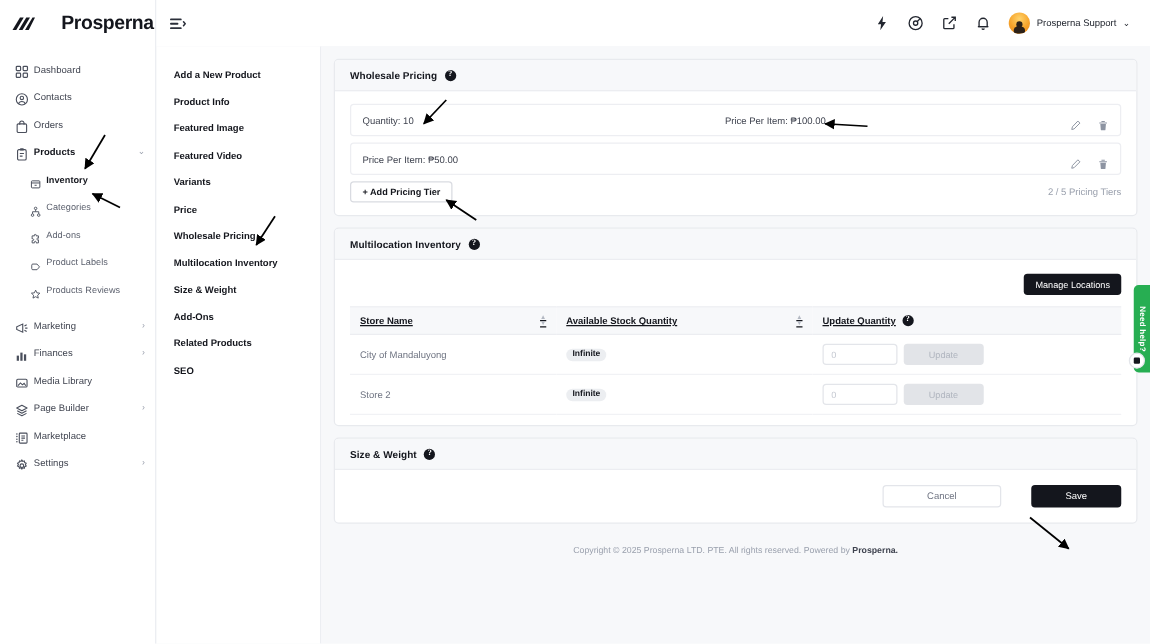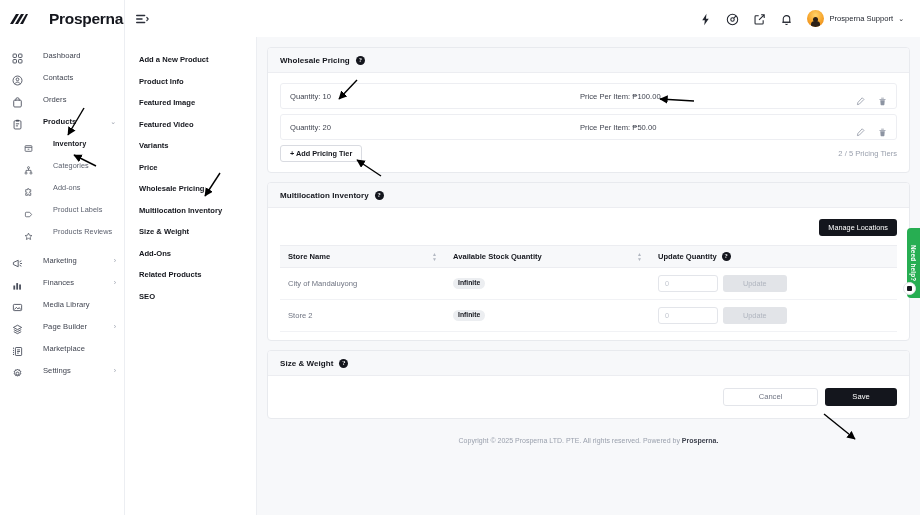--- a/index.html
+++ b/index.html
@@ -23,21 +23,21 @@
   }
   .logo-wrap {
     height: 37px; display: flex; align-items: center; padding-left: 9px; gap: 21px;
   }
   .logo-mark { display: block; }
   .logo-text {
     font-size: 15.5px; font-weight: 700; letter-spacing: -0.3px; color: #14161d;
   }
   .nav { padding-top: 7px; }
   .nav-item {
-    display: flex; align-items: center; gap: 20px;
+    display: flex; align-items: center; gap: 4px;
     height: 22px; padding-left: 12px; padding-right: 8px;
     margin-bottom: 0px; cursor: pointer; position: relative;
   }
   .nav-item .lbl {
     font-size: 7.6px; color: #3f434f; letter-spacing: 0.05px; white-space: nowrap;
   }
   .nav-item.active .lbl { color: #14161d; font-weight: 700; }
   .nav-item.sub { padding-left: 24px; }
   .nav-item.sub .lbl { font-size: 7.3px; color: #5c616e; }
   .nav-item.sub.active .lbl { color: #14161d; font-weight: 700; }
@@ -122,21 +122,21 @@
     background: #14161d; color: #ffffff; border: none; border-radius: 3px;
     font-size: 7.3px; height: 17px; padding: 0 9px; cursor: pointer;
     font-family: inherit; line-height: 1; margin-left: 44px;
   }
   table { width: 100%; border-collapse: collapse; }
   thead th {
     background: #f7f8fa; font-size: 7.6px; font-weight: 700; color: #14161d;
     text-align: left; height: 22px; padding: 0 8px; border-top: 1px solid #ecedf1;
     border-bottom: 1px solid #ecedf1; white-space: nowrap;
   }
-  thead th .th-in { display: flex; align-items: center; gap: 5px; }
+  thead th .th-in { display: flex; align-items: center; gap: 5px; text-decoration: underline; }
   .sort-ico { margin-left: auto; display: inline-flex; flex-direction: column; gap: 1px; color: #b3b8c2; }
   .sort-ico span { font-size: 5px; line-height: 4px; }
   tbody td {
     font-size: 7.6px; color: #6f7482; height: 32px; padding: 0 8px;
     border-bottom: 1px solid #f1f2f5; vertical-align: middle;
   }
   .badge-inf {
     display: inline-block; background: #eceef1; color: #14161d;
     font-size: 6.8px; font-weight: 700; border-radius: 8px; padding: 2px 5px; line-height: 1;
   }
@@ -148,21 +148,21 @@
   .qty-input::placeholder { color: #c3c7d0; }
   .btn-upd {
     background: #e2e4e8; color: #b0b5bf; border: none; border-radius: 3px;
     font-size: 7.3px; height: 17px; padding: 0 20px; font-family: inherit;
     cursor: default; line-height: 1;
   }
   .col-store { width: 165px; }
   .col-stock { width: 205px; }
 
   
-  .foot-actions { display: flex; justify-content: flex-end; gap: 7px; padding: 12px 12px 12px 12px; align-items: flex-end; }
+  .foot-actions { display: flex; justify-content: flex-end; gap: 24px; padding: 12px 12px 12px 12px; align-items: flex-end; }
   .btn-cancel {
     width: 95px; height: 18px; border: 1px solid #e3e5ea; background: #fff;
     border-radius: 3px; font-size: 7.6px; color: #6f7482; cursor: pointer;
     font-family: inherit; line-height: 1;
   }
   .btn-save {
     width: 72px; height: 18px; background: #14161d; color: #fff; border: none;
     border-radius: 3px; font-size: 7.6px; cursor: pointer; font-family: inherit; line-height: 1;
   }
   .copyright {
@@ -459,21 +459,20 @@
                 <span class="act-ico">
                   <svg viewBox="0 0 16 16" fill="currentColor">
                     <path d="M5.6 1.4h4.8v1.4H5.6zM2.6 3.4h10.8v1.5H2.6z"></path>
                     <path d="M4 5.6h8l-.7 8.2a.9.9 0 01-.9.8H5.6a.9.9 0 01-.9-.8z"></path>
                   </svg>
                 </span>
               </span>
             </div>
 
             <div class="tier-row">
-              <span class="tier-qty">Quantity: 20</span>
               <span class="tier-price">Price Per Item: ₱50.00</span>
               <span class="tier-actions">
                 <span class="act-ico">
                   <svg viewBox="0 0 16 16" fill="none" stroke="currentColor" stroke-width="1.4" stroke-linecap="round">
                     <path d="M11.6 1.9l2.5 2.5-8.3 8.3-3.3.8.8-3.3z"></path>
                   </svg>
                 </span>
                 <span class="act-ico">
                   <svg viewBox="0 0 16 16" fill="currentColor">
                     <path d="M5.6 1.4h4.8v1.4H5.6zM2.6 3.4h10.8v1.5H2.6z"></path>

